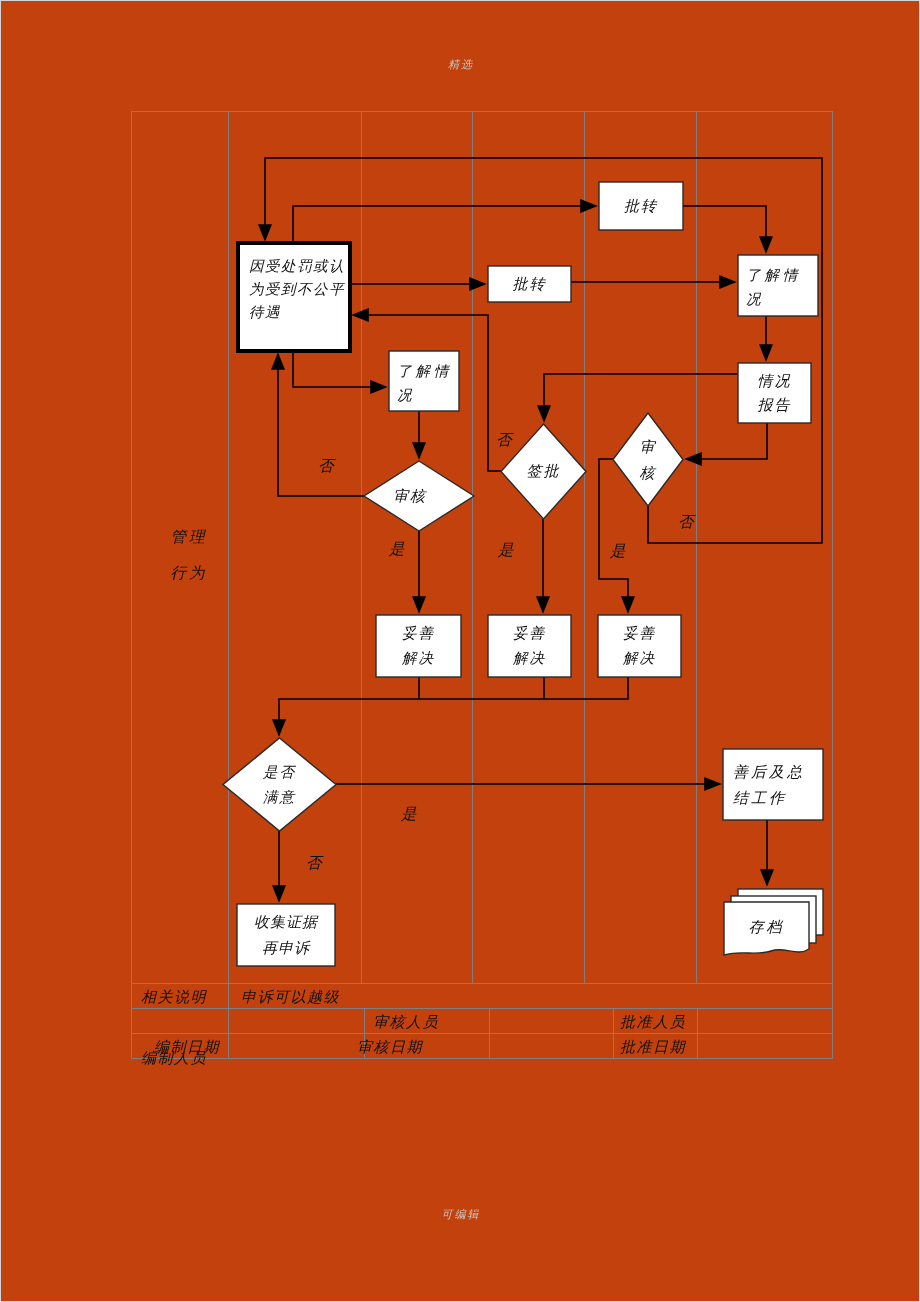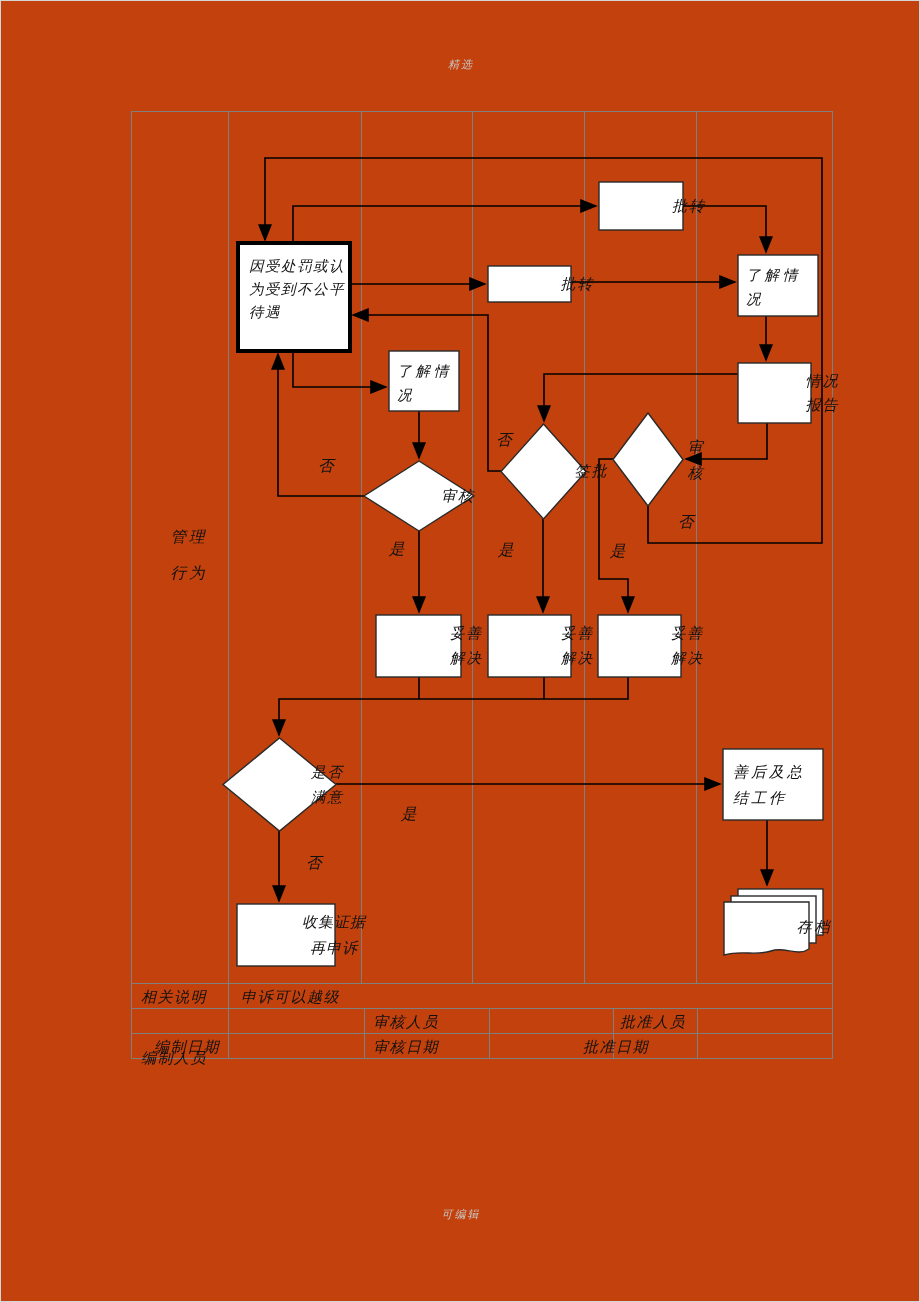--- a/index.html
+++ b/index.html
@@ -10,21 +10,21 @@
   }
   svg.canvas{position:absolute;left:0;top:0;z-index:2;}
   .wm-big{
     position:absolute;z-index:3;left:228px;top:601px;width:480px;
     font-size:47px;color:#c6c6c6;opacity:.55;letter-spacing:1px;white-space:nowrap;
     font-family:"Liberation Serif","DejaVu Serif",serif;
   }
   .wm-small{position:absolute;z-index:1;font-size:11px;color:#c9c9c9;letter-spacing:2px;text-align:center;}
   .txt{position:absolute;z-index:4;color:#111;}
   .node{font-size:14.5px;letter-spacing:2px;line-height:24px;}
-  .node.ctr{display:flex;flex-direction:column;align-items:center;justify-content:center;margin-left:48px;}
+  .node.ctr{display:flex;flex-direction:column;align-items:center;justify-content:center;}
   .node span{display:block;}
   .node.pad{box-sizing:border-box;text-align:left;}
   .lbl{font-size:15.5px;letter-spacing:1px;}
   .ft{font-size:15px;letter-spacing:1.5px;line-height:24px;}
   .lane{font-size:15.5px;letter-spacing:3px;line-height:36px;text-align:center;}
   .lane span{display:block;}
 </style>
 </head>
 <body>
 
@@ -165,18 +165,18 @@
 
   <div class="txt ft" style="left:140px;top:1045px;">编制人员</div>
   <div class="txt ft" style="left:238px;top:1009px;"></div>
   <div class="txt ft" style="left:372px;top:1009px;">审核人员</div>
   <div class="txt ft" style="left:498px;top:1009px;"></div>
   <div class="txt ft" style="left:619px;top:1009px;">批准人员</div>
   <div class="txt ft" style="left:706px;top:1009px;"></div>
 
   <div class="txt ft" style="left:140px;top:1034px;margin-left:13px;">编制日期</div>
   <div class="txt ft" style="left:238px;top:1034px;"></div>
-  <div class="txt ft" style="left:372px;top:1034px;">审核日期</div>
+  <div class="txt ft" style="left:356px;top:1034px;">审核日期</div>
   <div class="txt ft" style="left:498px;top:1034px;"></div>
-  <div class="txt ft" style="left:582px;top:1034px;">批准日期</div>
+  <div class="txt ft" style="left:619px;top:1034px;">批准日期</div>
   <div class="txt ft" style="left:706px;top:1034px;"></div>
 
 </div>
 
 </body></html>

